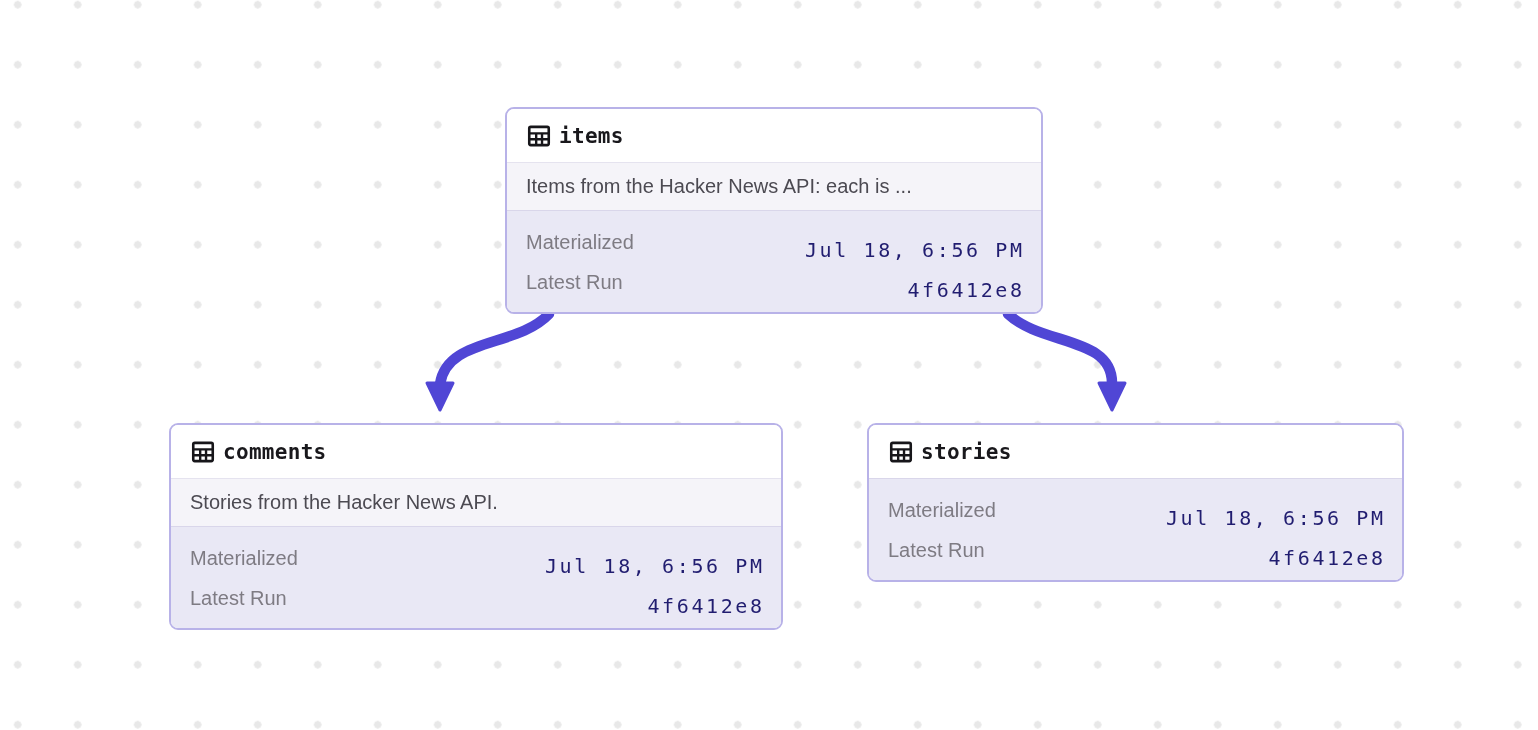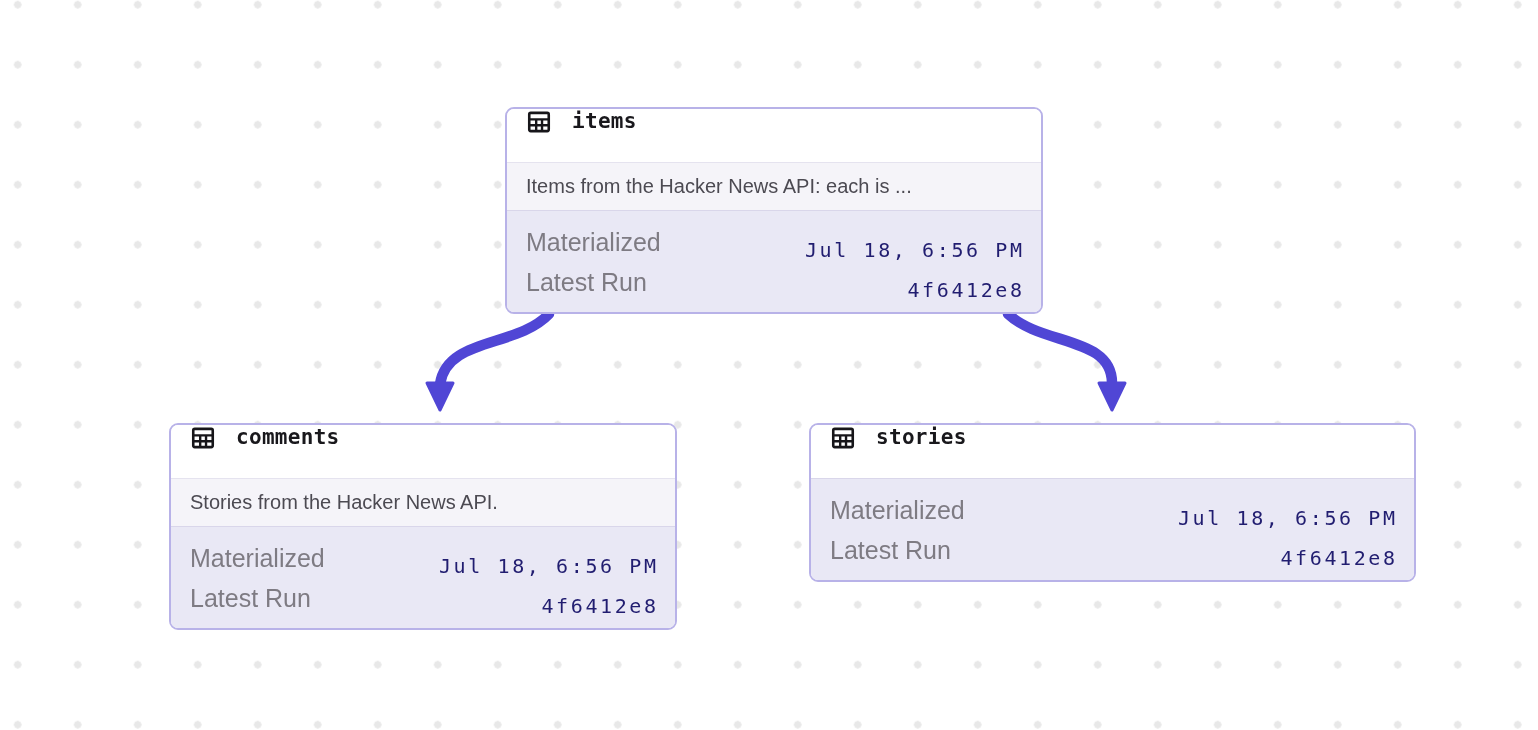--- a/index.html
+++ b/index.html
@@ -21,26 +21,26 @@
 
   .node {
     position:absolute;
     box-sizing:border-box;
     border:2.5px solid #b8b2e8;
     border-radius:9px;
     background:#ffffff;
     overflow:hidden;
   }
   #node-items    { left:505px; top:107px; width:538px; }
-  #node-comments { left:169px; top:423px; width:508px; }
-  #node-stories  { left:809px; top:423px; width:607px; }
+  #node-comments { left:169px; top:423px; width:614px; }
+  #node-stories  { left:867px; top:423px; width:537px; }
 
   .node-header {
     height:53px;
-    display:flex; align-items:flex-start; gap:20px;
+    display:flex; align-items:center; gap:7px;
     padding:0 19px;
     background:#ffffff;
   }
   .icon-wrap { display:flex; align-items:center; }
   .icon-wrap svg { display:block; }
   .node-name {
     font-family:"DejaVu Sans Mono","Liberation Mono",monospace;
     font-size:21px; font-weight:600; color:#19181c;
     letter-spacing:0.3px;
     white-space:nowrap;
@@ -59,21 +59,21 @@
 
   .node-stats {
     border-top:1px solid #d9d6ea;
     background:#e9e8f5;
     padding:11px 19px 10px 19px;
   }
   .stat-row {
     height:40px;
     display:flex; align-items:center; justify-content:space-between;
   }
-  .stat-label { font-size:25px; color:#7e7b83; white-space:nowrap; }
+  .stat-label { font-size:20px; color:#7e7b83; white-space:nowrap; }
   .stat-value {
     font-family:"DejaVu Sans Mono","Liberation Mono",monospace;
     font-size:20px; color:#211d70;
     letter-spacing:2.6px; margin-right:-2.6px;
     white-space:nowrap;
     margin-top:16px;
   }
 </style>
 </head>
 <body>

